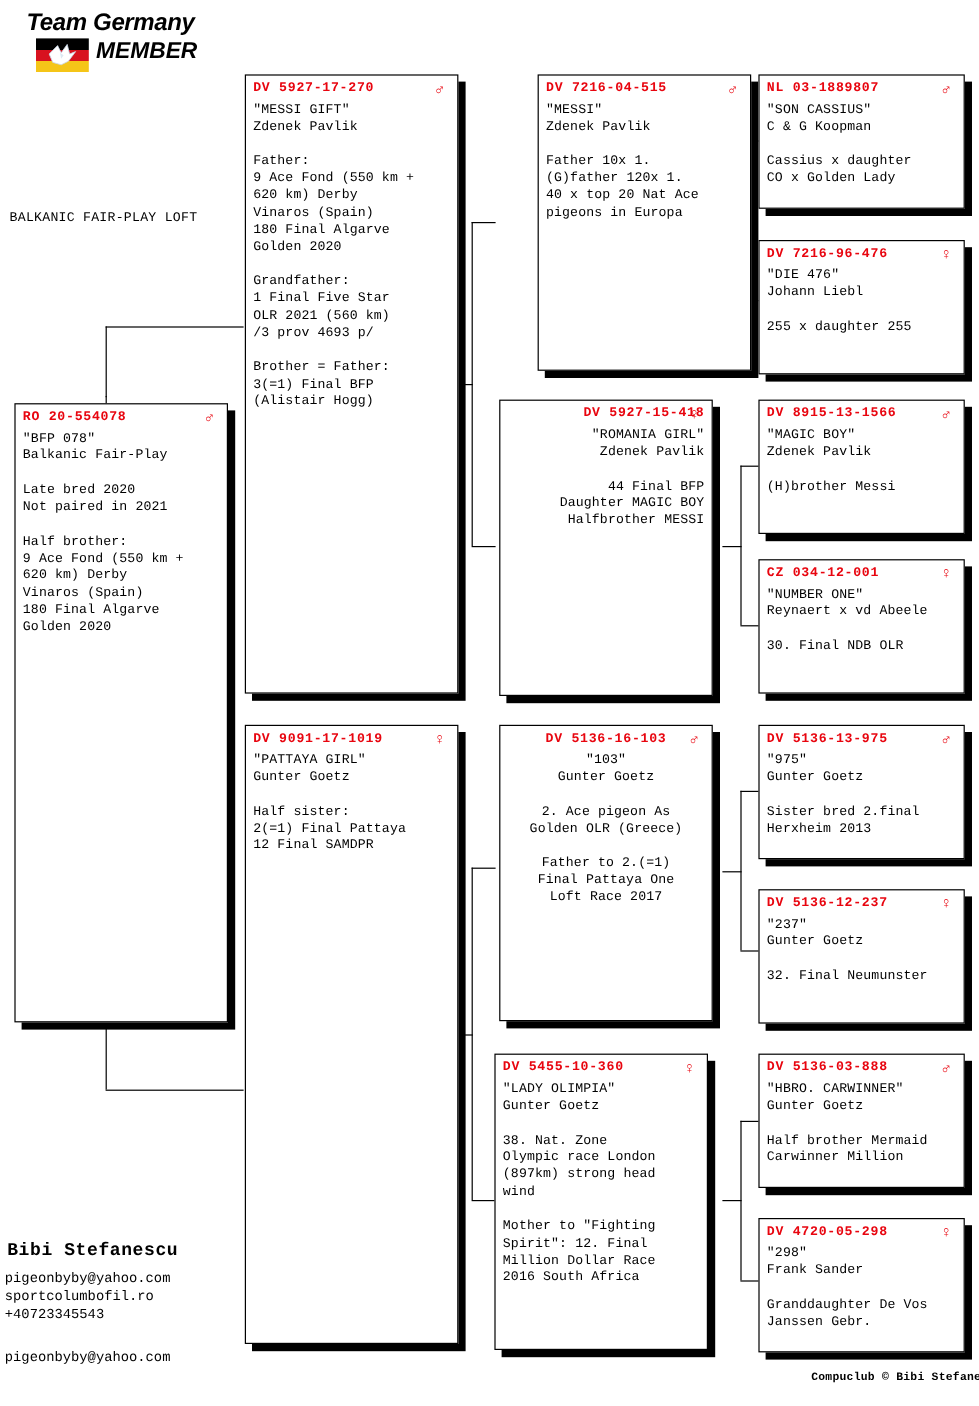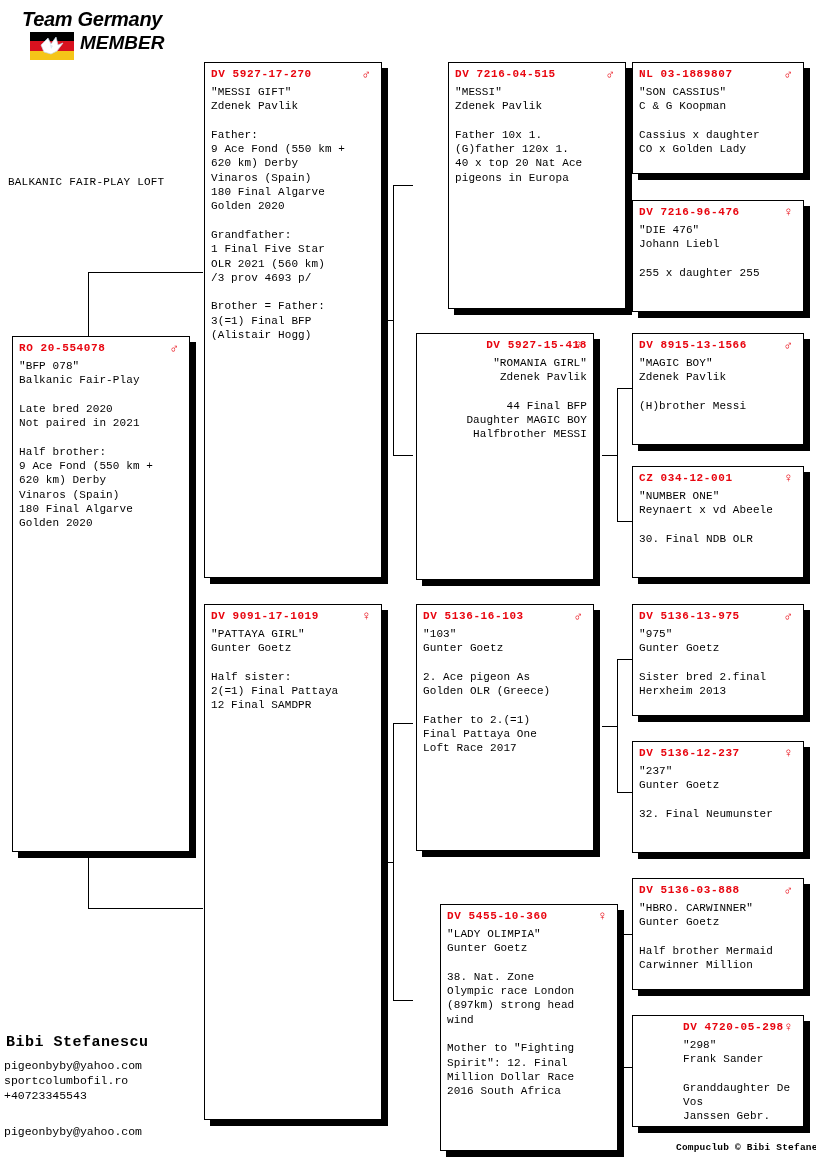--- a/index.html
+++ b/index.html
@@ -307,37 +307,37 @@
       <span class="sexsym">♀</span>
     </div>
     <div class="body">"ROMANIA GIRL"
 Zdenek Pavlik
 
 44 Final BFP
 Daughter MAGIC BOY
 Halfbrother MESSI</div>
   </div>
 
-  <div class="pbox" style="left:416px; top:604px; width:178px; height:247px;">
+  <div class="pbox" style="left:416px; top:604px; width:178px; height:247px;text-align:center;">
     <div class="hdr">
       <span class="ring">DV   5136-16-103</span>
       <span class="sexsym">♂</span>
     </div>
     <div class="body">"103"
 Gunter Goetz
 
 2. Ace pigeon As
 Golden OLR (Greece)
 
 Father to 2.(=1)
 Final Pattaya One
 Loft Race 2017</div>
   </div>
 
-  <div class="pbox" style="left:440px; top:878px; width:178px; height:247px;margin-top:26px;">
+  <div class="pbox" style="left:412px; top:878px; width:178px; height:247px;">
     <div class="hdr">
       <span class="ring">DV   5455-10-360</span>
       <span class="sexsym">♀</span>
     </div>
     <div class="body">"LADY OLIMPIA"
 Gunter Goetz
 
 38. Nat. Zone
 Olympic race London
 (897km) strong head
@@ -422,21 +422,21 @@
       <span class="ring">DV   5136-03-888</span>
       <span class="sexsym">♂</span>
     </div>
     <div class="body">"HBRO. CARWINNER"
 Gunter Goetz
 
 Half brother Mermaid
 Carwinner Million</div>
   </div>
 
-  <div class="pbox" style="left:632px; top:1015px; width:172px; height:112px;padding-left:44px;">
+  <div class="pbox" style="left:632px; top:1015px; width:172px; height:112px;">
     <div class="hdr">
       <span class="ring">DV   4720-05-298</span>
       <span class="sexsym">♀</span>
     </div>
     <div class="body">"298"
 Frank Sander
 
 Granddaughter De Vos
 Janssen Gebr.</div>
   </div>

